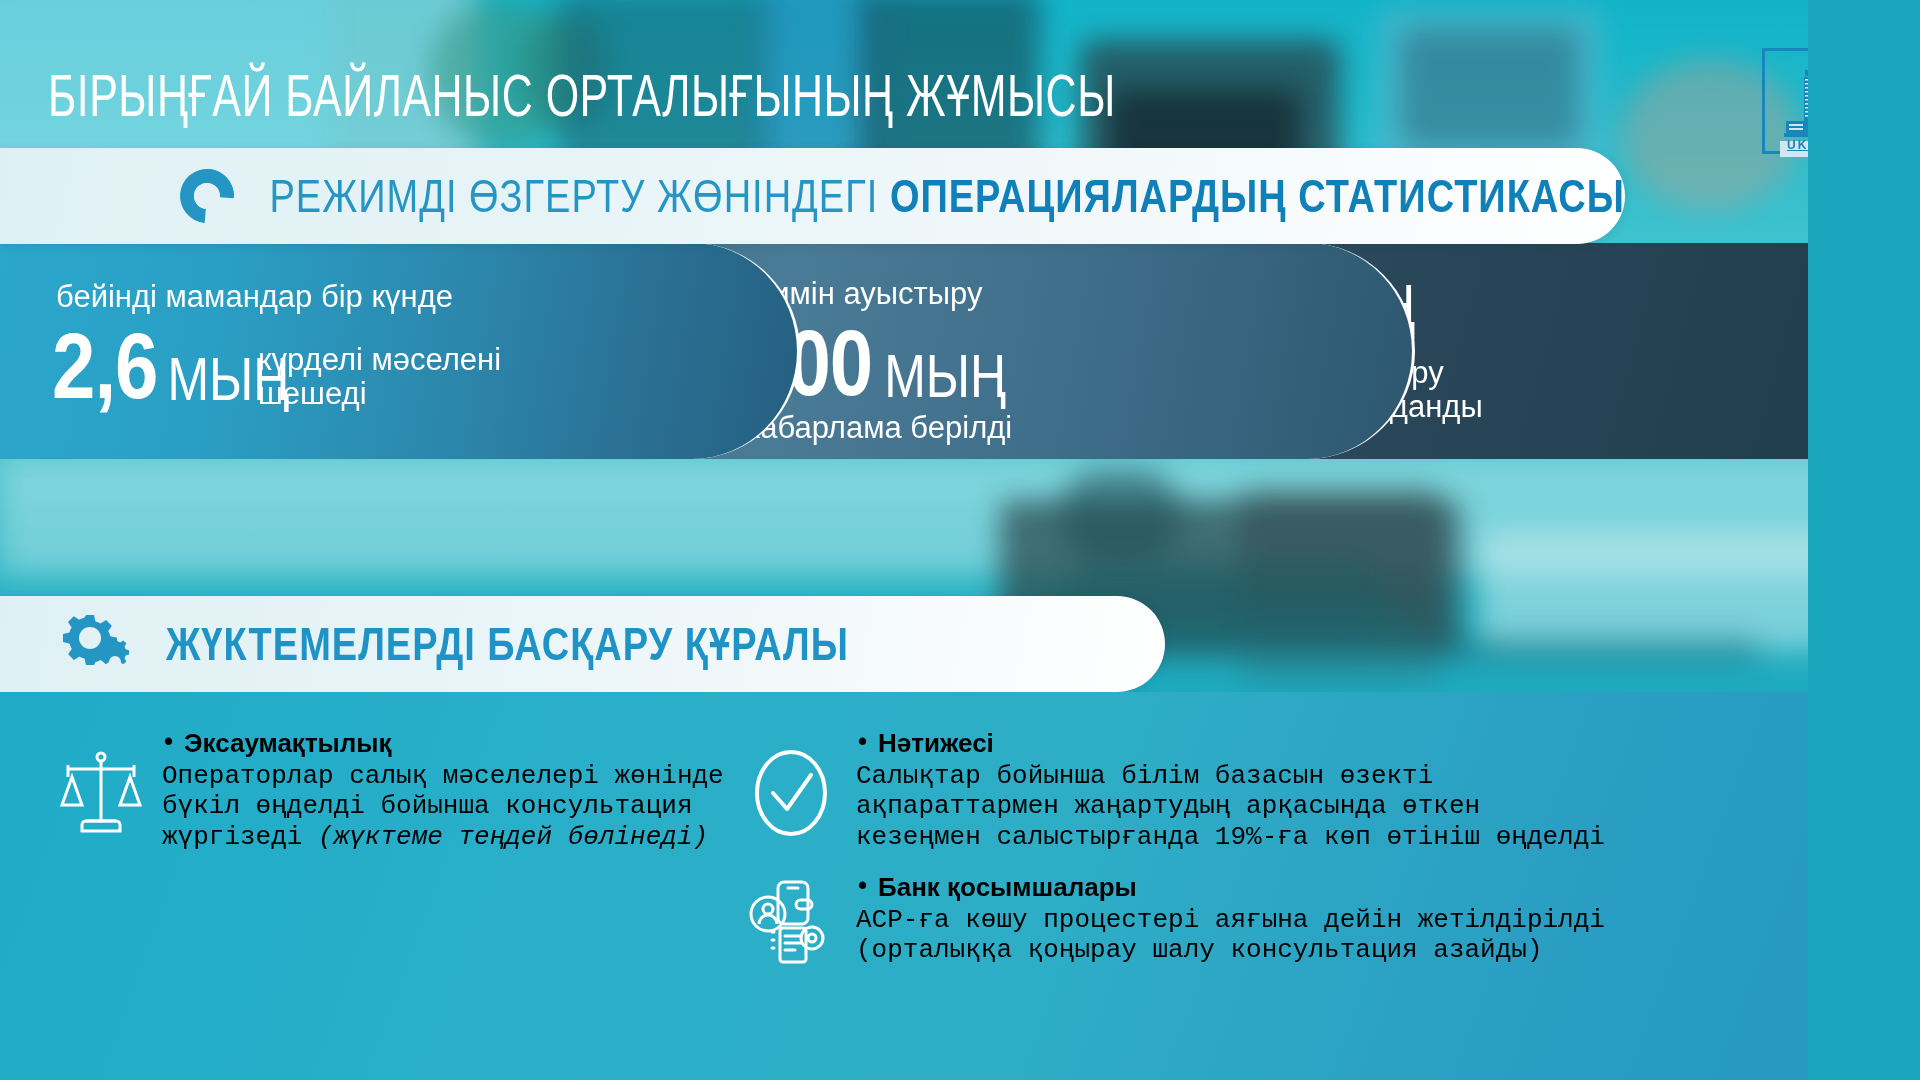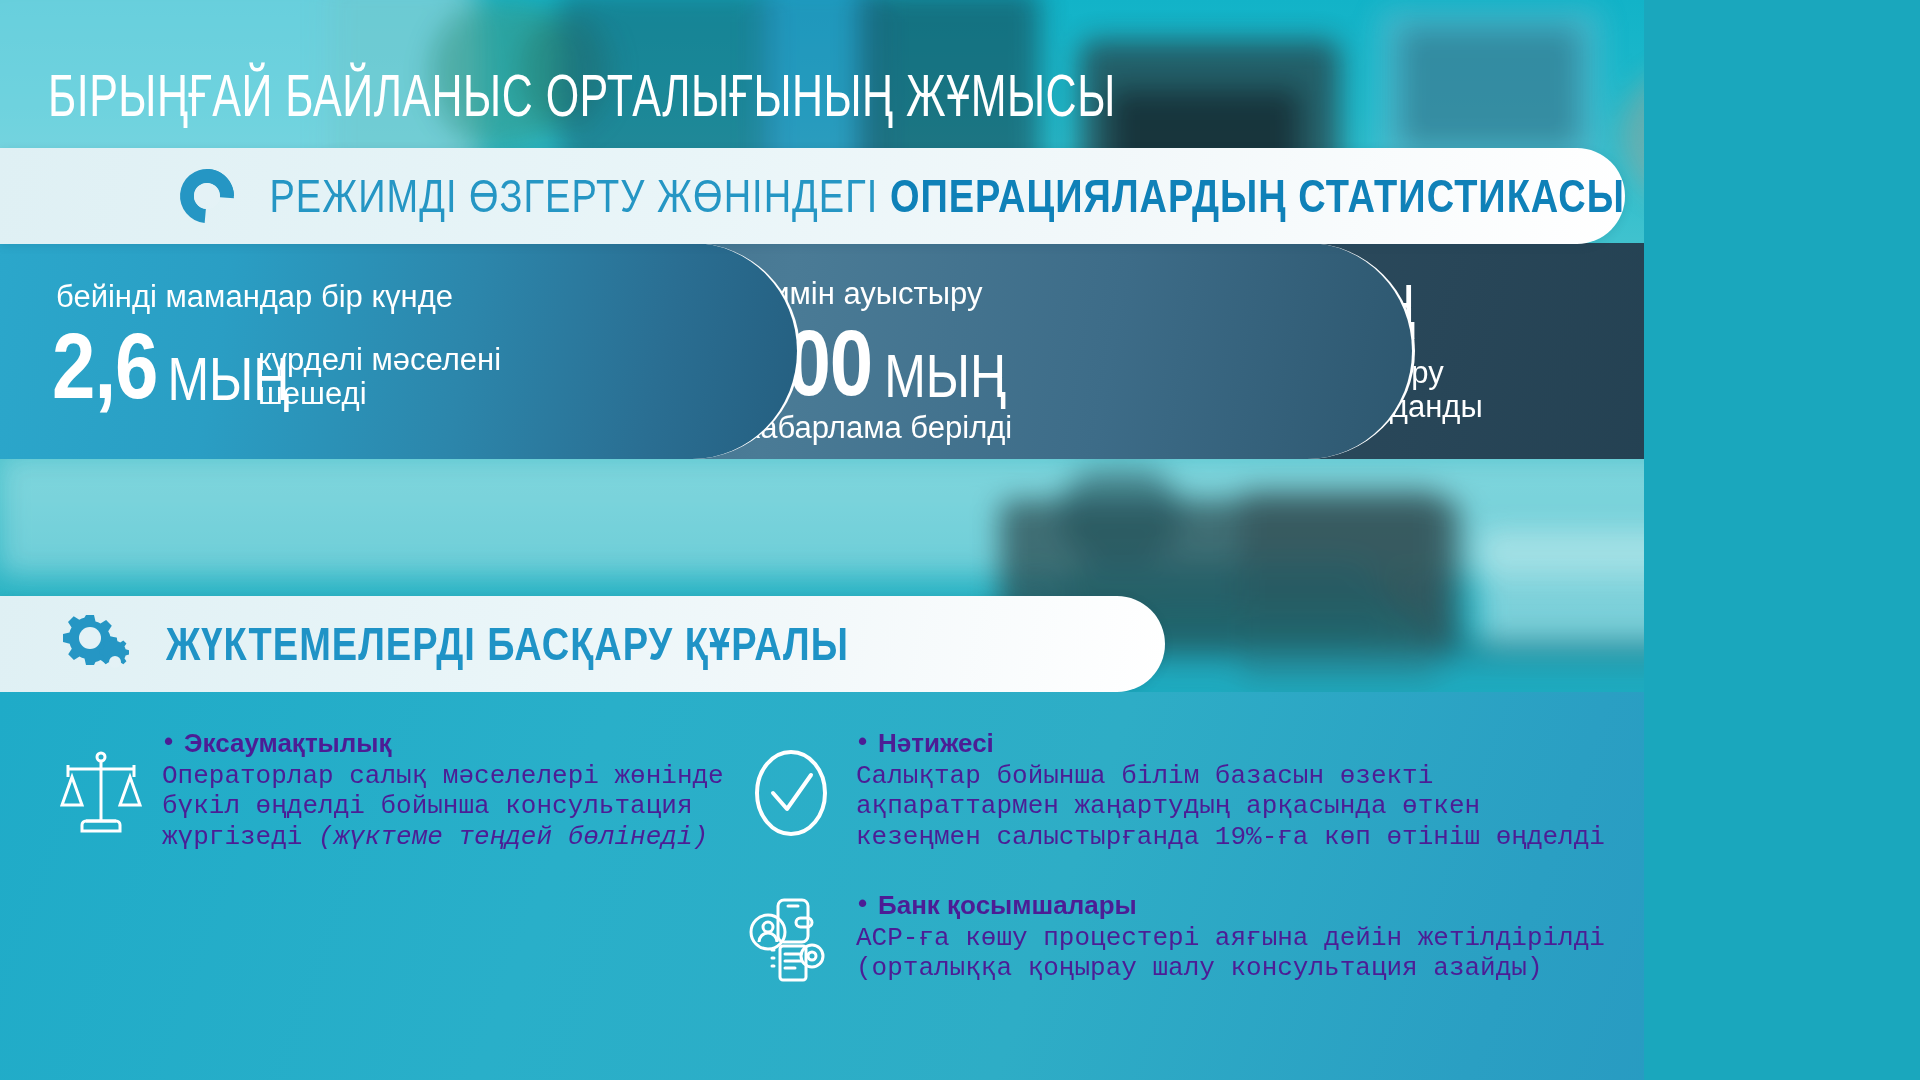--- a/index.html
+++ b/index.html
@@ -2,21 +2,21 @@
 <html><head>
 <meta charset="utf-8">
 <style>
   *{margin:0;padding:0;box-sizing:border-box;}
   html,body{width:1920px;height:1080px;overflow:hidden;}
   body{
     font-family:"Liberation Sans", sans-serif;
     background:#1aa7bd;
     position:relative;
   }
-  #stage{position:absolute;inset:0;width:1644px;height:1080px;overflow:hidden;}
+  #stage{position:absolute;inset:0;width:1808px;height:1080px;overflow:hidden;}
 
   
   .photo{position:absolute;inset:0;
     background:
       linear-gradient(180deg,#12b3c8 0%,#1fb9cb 10%,#3fc2ce 22%,#57c6cf 34%,#45bfcb 46%,#22b0c2 58%,#16a6bb 70%,#25b2c1 82%,#3cc0cd 100%);
   }
   .photo-blur{position:absolute;inset:0;filter:blur(14px);opacity:.92;}
   .pb{position:absolute;border-radius:8px;}
   
   .pb-window{left:-40px;top:-30px;width:520px;height:230px;background:rgba(190,235,240,.55);border-radius:40px;}
@@ -108,32 +108,32 @@
   #c2-l1{left:622px;top:34px;width:430px;}
   #c2-num{left:745px;top:90px;display:flex;align-items:flex-end;gap:12px;}
   #c2-l2{left:745px;top:168px;}
   
   #c3-num{left:1156px;top:20px;display:flex;align-items:flex-end;gap:10px;}
   #c3-l1{left:1156px;top:113px;}
 
   
   .bottom{position:absolute;left:0;top:692px;width:1920px;height:388px;
     background:linear-gradient(110deg,#1fabc8 0%,#29afc9 30%,#2eadc6 55%,#2a9fc3 78%,#2596c0 100%);}
-  .feat{position:absolute;color:#4c1d95;display:flex;gap:18px;}
+  .feat{position:absolute;color:#000000;display:flex;gap:18px;}
   .feat-ico{flex:0 0 auto;width:86px;display:flex;align-items:center;justify-content:center;padding-top:6px;}
   .feat-body{flex:1 1 auto;}
   .feat-title{font-weight:700;font-size:26px;margin-bottom:2px;padding-left:22px;position:relative;}
   .feat-title:before{content:"•";position:absolute;left:2px;top:-2px;font-size:26px;}
   .feat-desc{font-size:26px;line-height:1.17;font-weight:400;font-family:Liberation Mono, monospace;}
   .feat-desc i{font-style:italic;}
 
   #feat1{left:58px;top:728px;width:780px;}
   #feat2{left:58px;top:890px;width:800px;}
   #feat3{left:748px;top:728px;width:1110px;}
-  #feat4{left:748px;top:890px;width:1110px;}
+  #feat4{left:748px;top:872px;width:1110px;}
   #feat3 .feat-body,#feat4 .feat-body{padding-left:4px;}
 
   svg{display:block;}
 </style>
 </head>
 <body>
 
 <div id="stage">
 
   <div class="photo">

